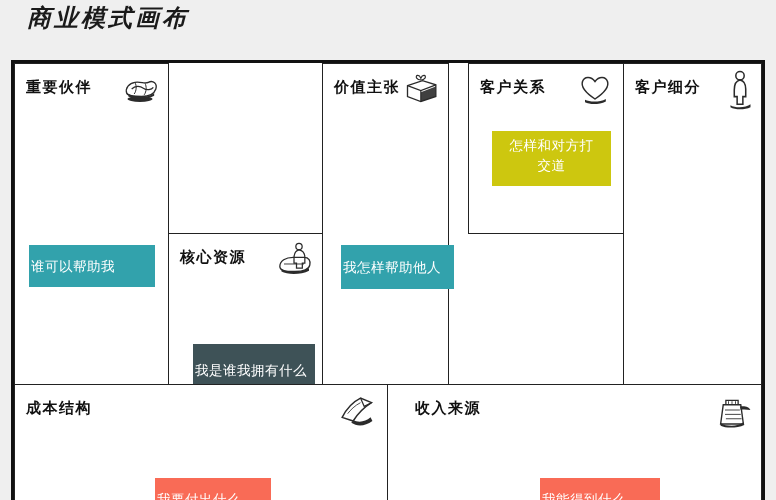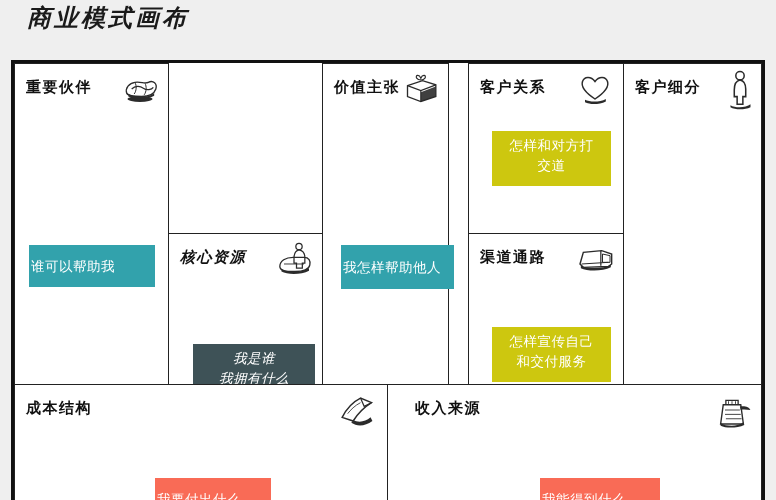--- a/index.html
+++ b/index.html
@@ -101,34 +101,34 @@
           <path d="M14 22 C18 18 24 18 28 21 C32 24 38 23 40 20" fill="none" stroke="#1a1a1a" stroke-width="1.4"></path>
           <path d="M18 14 C20 18 20 24 17 28" fill="none" stroke="#1a1a1a" stroke-width="1.2"></path>
           <path d="M30 15 C32 19 32 25 29 29" fill="none" stroke="#1a1a1a" stroke-width="1.2"></path>
           <path d="M10 28 C18 33 32 33 41 27 L41 30 C32 35 18 35 10 31Z" fill="#1a1a1a"></path>
         </svg>
       </div>
       <div class="note note-teal" style="left:14px; top:181px; width:126px; height:42px;">谁可以帮助我</div>
     </div>
 
 
-    <div class="cell" style="left:154px; top:170px; width:155px; height:152px;font-style:italic;">
+    <div class="cell" style="left:154px; top:170px; width:155px; height:152px;">
       <div class="cell-title">核心资源</div>
       <div class="cell-icon">
         <svg viewBox="0 0 48 44">
           <circle cx="30" cy="7" r="3.8" fill="none" stroke="#1a1a1a" stroke-width="1.5"></circle>
           <path d="M30 11 C25 12 24 16 24 21 L24 27 L27 27 L27 33 L34 33 L34 27 L37 27 L37 20
                    C37 15 35 12 30 11Z" fill="none" stroke="#1a1a1a" stroke-width="1.5"></path>
           <path d="M7 31 C7 24 14 20 23 20 L36 20 C42 20 44 24 43 29
                    C42 34 35 37 25 37 C14 37 7 36 7 31Z" fill="none" stroke="#1a1a1a" stroke-width="1.6"></path>
           <path d="M12 28 L36 28" stroke="#1a1a1a" stroke-width="1.1"></path>
           <path d="M9 34 C16 38 32 39 42 33 L42 36 C33 41 16 41 9 37Z" fill="#1a1a1a"></path>
         </svg>
       </div>
-      <div class="note note-dark" style="left:24px; top:110px; width:122px; height:52px; flex-direction:column;">
+      <div class="note note-dark" style="left:24px; top:110px; width:122px; height:52px; flex-direction:row;">
         <span>我是谁</span>
         <span>我拥有什么</span>
       </div>
     </div>
 
     <div class="cell" style="left:308px; top:0; width:127px; height:322px;">
       <div class="cell-title">价值主张</div>
       <div class="cell-icon">
         <svg viewBox="0 0 48 44">
           <path d="M9 18 L27 12 L43 17 L43 31 L25 37 L9 31Z" fill="#fff" stroke="#1a1a1a" stroke-width="1.6"></path>
@@ -149,36 +149,20 @@
                    C41 19 36 26 24 34Z" fill="none" stroke="#1a1a1a" stroke-width="1.8"></path>
           <path d="M12 35 C18 38 30 38 37 34 L37 37 C29 41 18 41 12 38Z" fill="#1a1a1a"></path>
         </svg>
       </div>
       <div class="note note-yellow" style="left:23px; top:67px; width:119px; height:55px; flex-direction:column;">
         <span>怎样和对方打</span>
         <span>交道</span>
       </div>
     </div>
 
-    <div class="cell" style="left:454px; top:170px; width:156px; height:152px;">
-      <div class="cell-title">渠道通路</div>
-      <div class="cell-icon">
-        <svg viewBox="0 0 48 44">
-          <path d="M6 28 L10 14 L32 12 L44 16 L44 28 L40 31 L10 32Z" fill="#fff" stroke="#1a1a1a" stroke-width="1.7"></path>
-          <path d="M31 12 L31 30" stroke="#1a1a1a" stroke-width="1.5"></path>
-          <path d="M33 16 L42 18 L42 26 L33 26Z" fill="none" stroke="#1a1a1a" stroke-width="1.2"></path>
-          <path d="M8 28 L40 26" stroke="#1a1a1a" stroke-width="1.2"></path>
-          <path d="M7 30 C15 34 34 34 43 29 L43 32 C33 37 15 37 7 33Z" fill="#1a1a1a"></path>
-        </svg>
-      </div>
-      <div class="note note-yellow" style="left:23px; top:93px; width:119px; height:55px; flex-direction:column;">
-        <span>怎样宣传自己</span>
-        <span>和交付服务</span>
-      </div>
-    </div>
 
     <div class="cell" style="left:609px; top:0; width:139px; height:376px;">
       <div class="cell-title">客户细分</div>
       <div class="cell-icon" style="right:6px; top:4px; width:30px; height:42px;">
         <svg viewBox="0 0 30 44">
           <circle cx="15" cy="8" r="4.4" fill="none" stroke="#1a1a1a" stroke-width="1.6"></circle>
           <path d="M15 12.5 C10 13.5 9 18 9 23 L9 30 L12 30 L12 38 L18 38 L18 30 L21 30 L21 22
                    C21 17 20 13.5 15 12.5Z" fill="none" stroke="#1a1a1a" stroke-width="1.6"></path>
           <path d="M5 39 C10 42 21 42 26 38 L26 41 C20 44 10 44 5 41Z" fill="#1a1a1a"></path>
         </svg>

